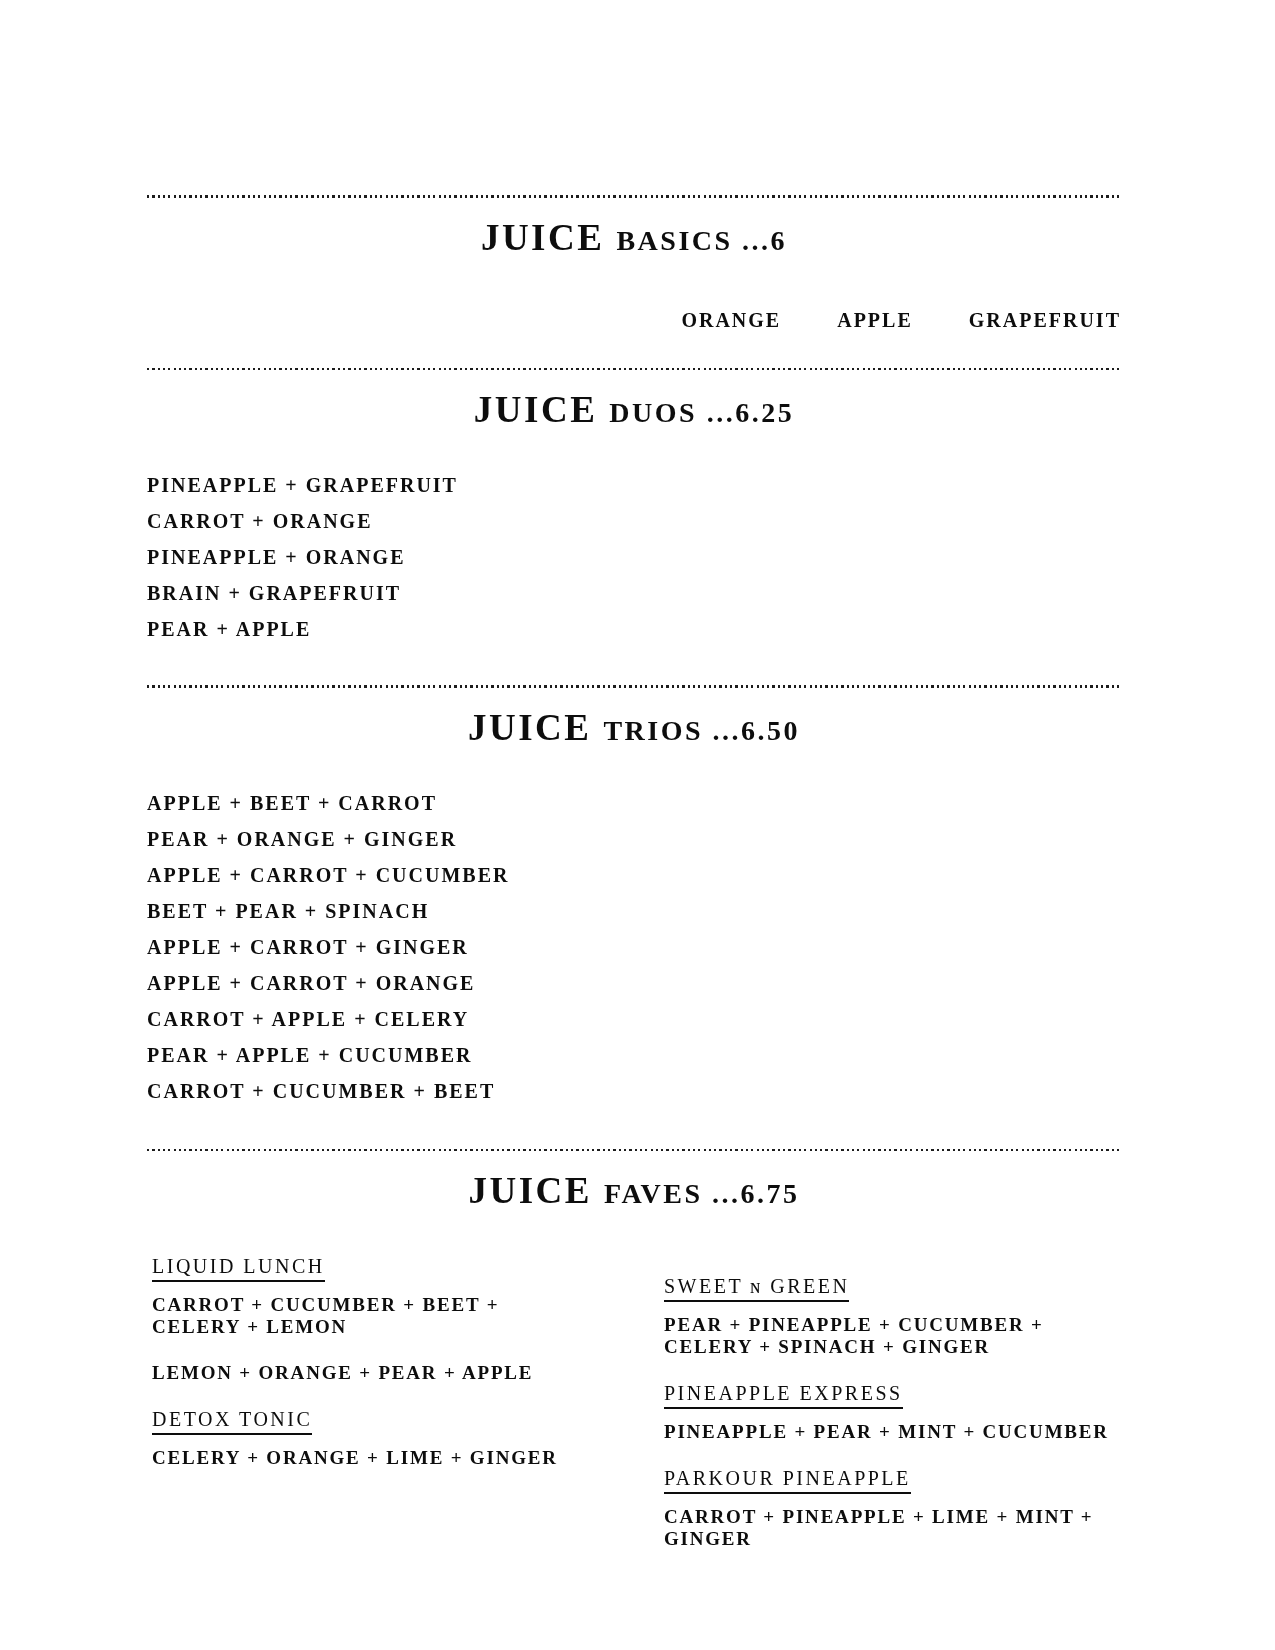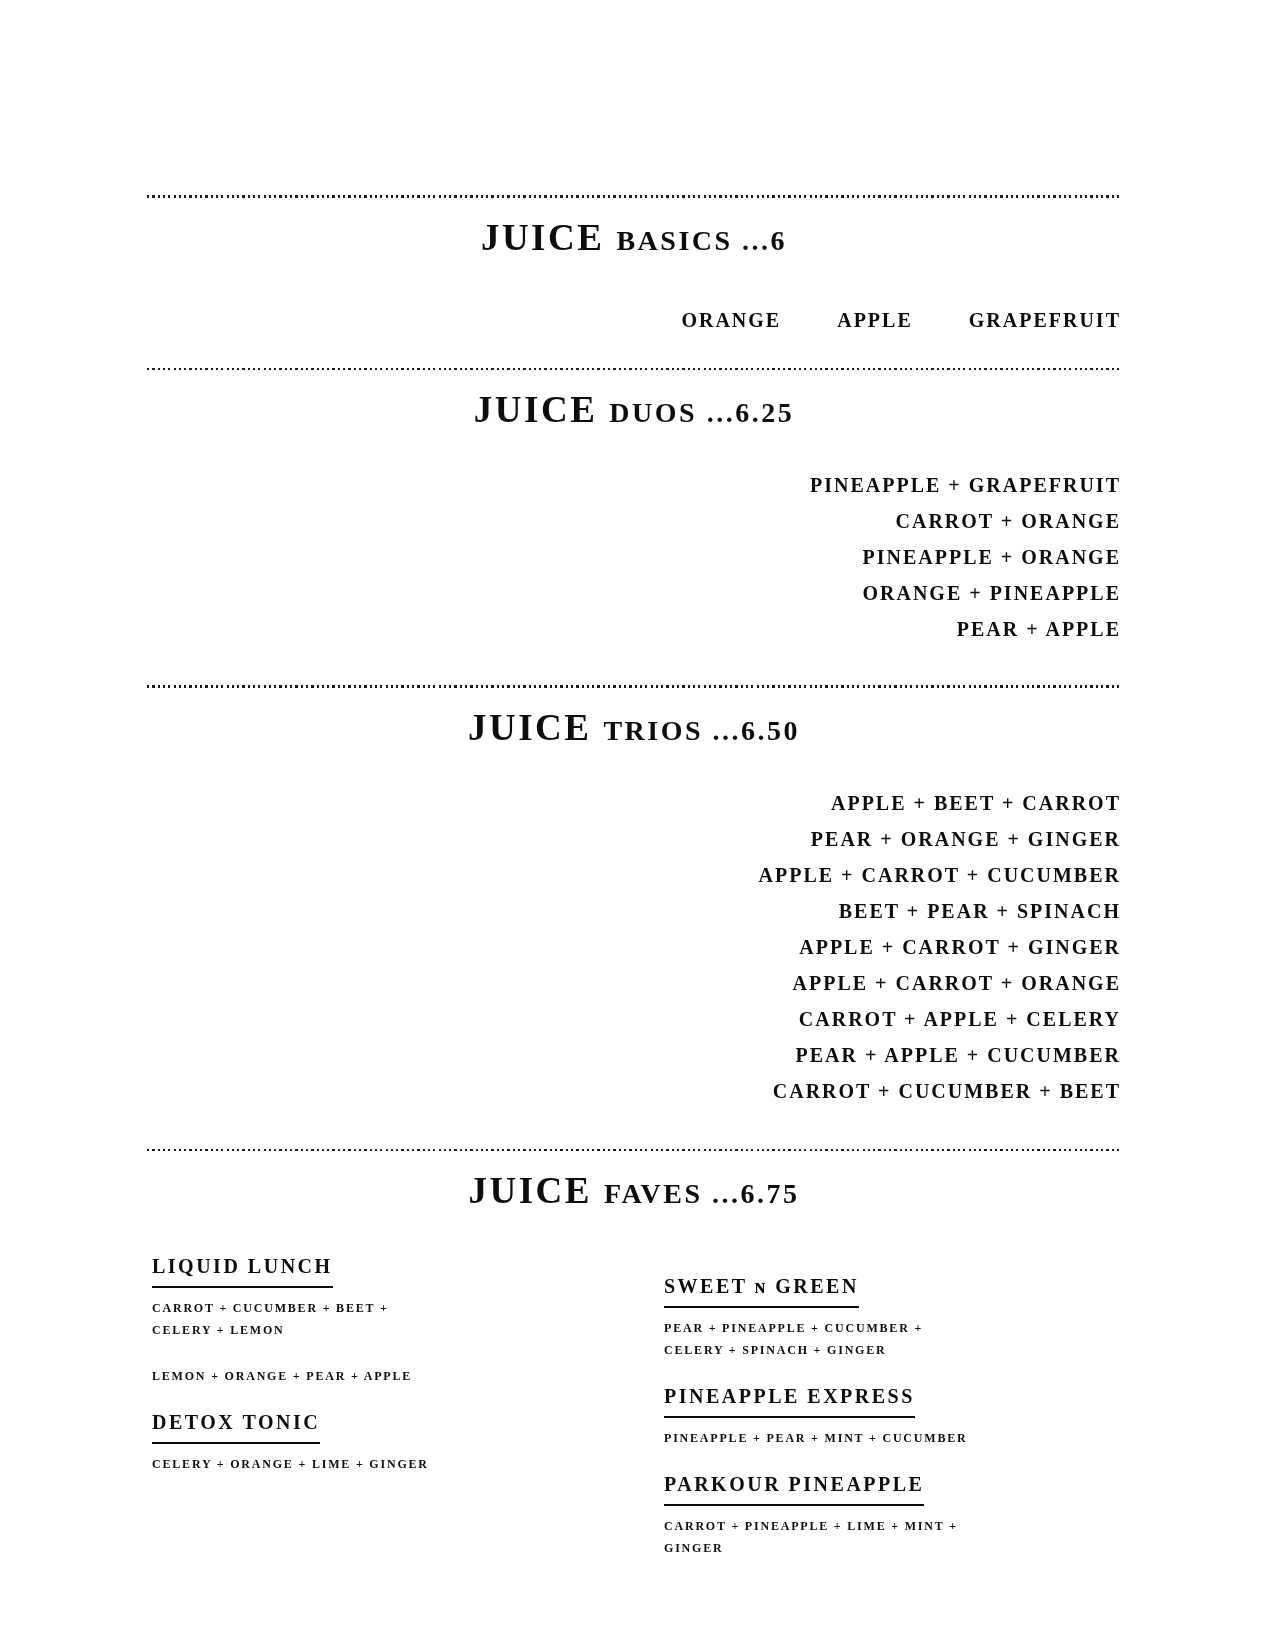--- a/index.html
+++ b/index.html
@@ -44,46 +44,46 @@
     font-size: 20px;
     line-height: 20px;
     font-weight: 700;
     letter-spacing: 2px;
   }
 
   
   ul.items {
     list-style: none;
     margin-top: 26px;
-    text-align: right;
+    text-align: left;
   }
   ul.items li {
     font-size: 20px;
     line-height: 36px;
     font-weight: 700;
     letter-spacing: 2px;
   }
 
   
   .faves-cols { margin-top: 33px; display: flex; }
   .col-left  { width: 517px; padding-left: 5px; }
   .col-right { flex: 1; padding-top: 20px; }
   .fave { margin-bottom: 24px; }
   .fave-name { font-size: 0; line-height: 23px; }
   .fave-name-text {
     display: inline-block;
     font-size: 20px;
-    font-weight: 700;
+    font-weight: 400;
     letter-spacing: 2.5px;
     border-bottom: 2.5px solid #0d0d0d;
-    padding-bottom: 8px;
+    padding-bottom: 2px;
   }
   .fave-desc {
     margin-top: 9px;
-    font-size: 12px;
+    font-size: 19px;
     line-height: 22px;
     font-weight: 700;
     letter-spacing: 1.8px;
     white-space: pre-line;
   }
 </style>
 </head>
 <body>
 
 <div class="page">
@@ -108,21 +108,21 @@
     <section>
       <h2 class="sec-title"><span class="brand">JUICE</span><span class="sub">DUOS ...6.25</span></h2>
       <ul class="items">
 
           <li>PINEAPPLE + GRAPEFRUIT</li>
 
           <li>CARROT + ORANGE</li>
 
           <li>PINEAPPLE + ORANGE</li>
 
-          <li>ORANGE + PINEAPPLE</li>
+          <li>BRAIN + GRAPEFRUIT</li>
 
           <li>PEAR + APPLE</li>
         </ul>
     </section>
 
     <div class="rule r3"></div>
 
     <section>
       <h2 class="sec-title"><span class="brand">JUICE</span><span class="sub">TRIOS ...6.50</span></h2>
       <ul class="items">

